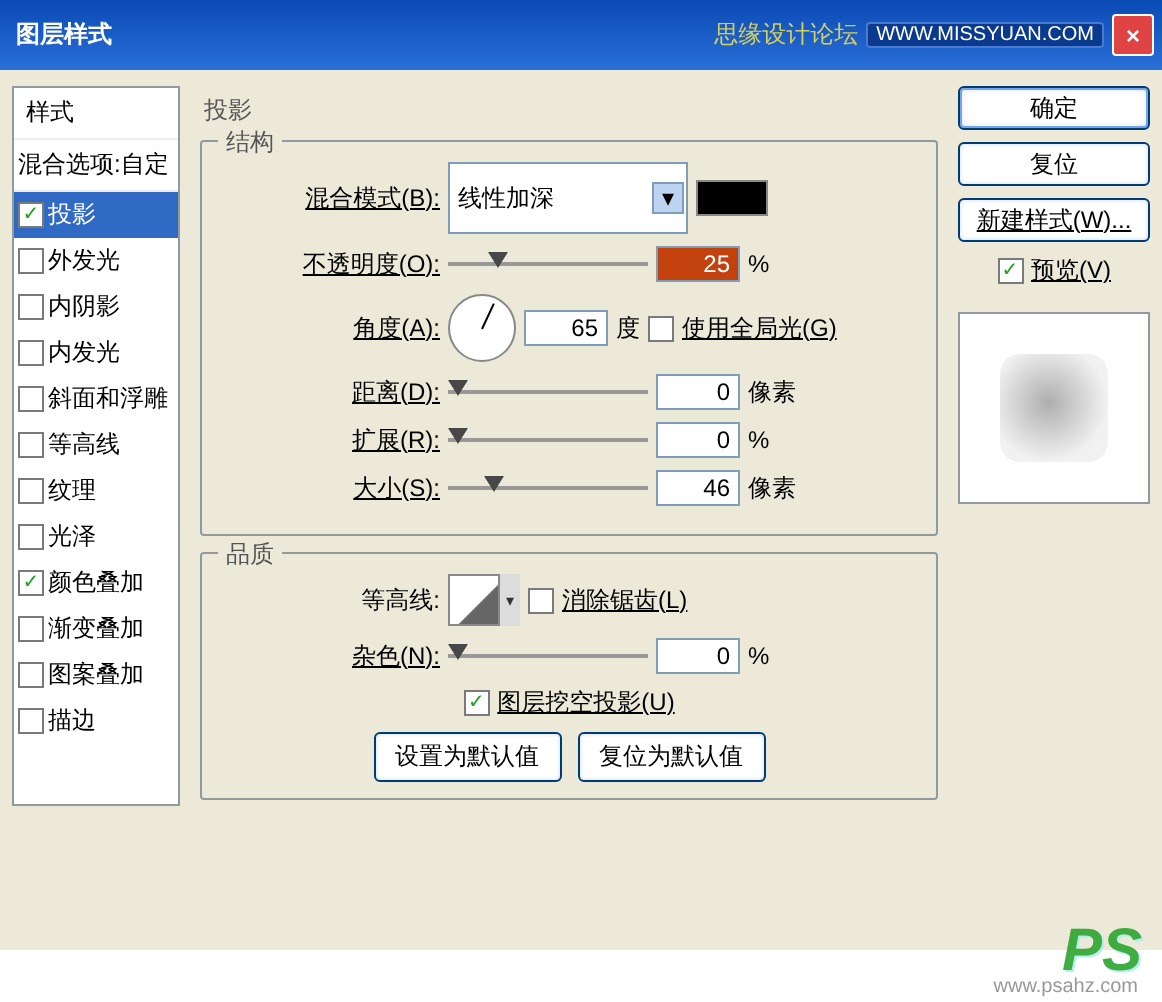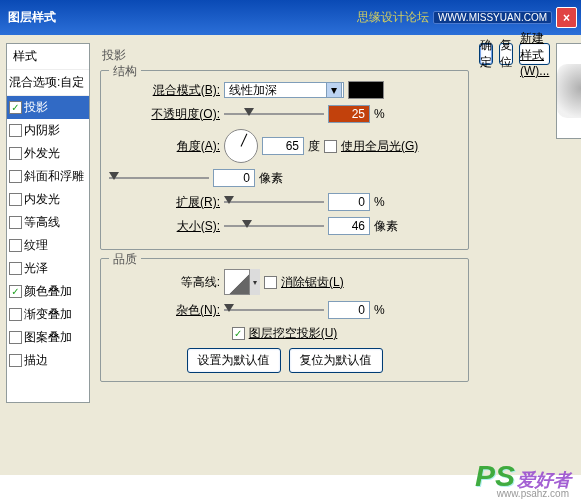--- a/index.html
+++ b/index.html
@@ -19,38 +19,38 @@
 .style-item.selected { background: #316ac5; color: #fff; }
 .style-item .chk { width: 13px; height: 13px; border: 1px solid #7a7a7a; background: #fff; display: inline-block; }
 .style-item .chk.checked::after { content: "✓"; color: #21a121; font-size: 10px; display: block; line-height: 11px; text-align: center; }
 .style-item.child { }
 .center-col { flex: 1; }
 .dropshadow-heading { color: #555; padding: 4px 6px 6px; }
 .fieldset { border: 1px solid #919b9c; border-radius: 2px; padding: 10px 8px 8px; margin: 0 4px 8px; position: relative; }
 .legend { position: absolute; top: -8px; left: 8px; background: #ece9d8; padding: 0 4px; color: #555; }
 .row { display: flex; align-items: center; margin-bottom: 6px; gap: 4px; }
 .label { width: 76px; text-align: right; color: #000; margin-left: 35px; }
-.select { border: 1px solid #7f9db9; background: #fff; height: 16px; width: 120px; padding: 0 4px; display: flex; align-items: center; justify-content: space-between; }
+.select { border: 1px solid #7f9db9; background: #fff; height: 36px; width: 120px; padding: 0 4px; display: flex; align-items: center; justify-content: space-between; }
 .select .arrow { background: #bcd3f1; border: 1px solid #7f9db9; width: 16px; height: 16px; display: flex; align-items: center; justify-content: center; margin-right: -3px; }
 .color-swatch { width: 36px; height: 18px; background: #000; border: 1px solid #888; }
 .slider { position: relative; width: 100px; height: 16px; }
 .slider .track { position: absolute; top: 7px; left: 0; right: 0; height: 2px; background: #999; }
 .slider .thumb { position: absolute; top: 2px; width: 0; height: 0; border-left: 5px solid transparent; border-right: 5px solid transparent; border-top: 8px solid #474747; }
 .numbox { border: 1px solid #7f9db9; background: #fff; width: 42px; height: 18px; text-align: right; padding: 0 4px; line-height: 16px; }
 .numbox.hl { background: #c2410c; color: #fff; }
 .unit { color: #000; }
 .angle-dial { width: 34px; height: 34px; border: 1px solid #888; border-radius: 50%; background: #fff; position: relative; }
 .angle-dial .needle { position: absolute; width: 14px; height: 1px; background: #000; top: 16px; left: 16px; transform-origin: left center; transform: rotate(-65deg); }
 .inline-chk { width: 13px; height: 13px; border: 1px solid #7a7a7a; background: #fff; display: inline-block; vertical-align: middle; }
 .inline-chk.checked::after { content: "✓"; color: #21a121; font-size: 10px; display: block; line-height: 11px; text-align: center; }
 .contour-swatch { width: 36px; height: 26px; border: 1px solid #888; background: linear-gradient(135deg, #fff 48%, #666 50%); display: inline-block; position: relative; }
 .contour-swatch .dd { position: absolute; right: -1px; top: -1px; bottom: -1px; width: 11px; background: #dcdcdc; border-left: 1px solid #888; display:flex; align-items:center; justify-content:center; font-size:8px; color:#333;}
 .btn { border: 1px solid #003c74; background: #fff; border-radius: 3px; padding: 3px 10px; box-shadow: inset 0 0 2px #c7d9f7; }
 .btn-row-center { display: flex; justify-content: center; gap: 8px; }
-.right-col { width: 96px; display: flex; gap: 6px; }
+.right-col { width: 96px; display: flex; flex-direction: column; gap: 6px; }
 .right-btn { border: 1px solid #003c74; background: #fff; border-radius: 3px; height: 22px; display: flex; align-items: center; justify-content: center; box-shadow: inset 0 0 2px #c7d9f7; }
 .right-btn.default { box-shadow: inset 0 0 0 1px #78a3e8, inset 0 0 4px #c7d9f7; }
 .preview-box { border: 1px solid #919b9c; height: 96px; background: #fff; display: flex; align-items: center; justify-content: center; }
 .preview-effect { width: 54px; height: 54px; border-radius: 10px; background: radial-gradient(circle at 45% 45%, rgba(120,120,120,.6), rgba(120,120,120,.1) 70%); }
 .watermark { position: absolute; right: 10px; bottom: 8px; font-size: 22px; font-weight: bold; font-style: italic; color: #2da42d; opacity: .9; display:flex; align-items:baseline; gap:2px;margin-top:16px;}
 .watermark .ps { color: #2da42d; font-size: 30px; text-shadow: 1px 1px 0 #aee; }
 .watermark .cn { color: #9a4fcf; font-size: 18px; }
 .wm-url { position: absolute; right: 12px; bottom: 2px; font-size: 10px; color: #999; }
 .underline { text-decoration: underline; }
 </style>
@@ -72,33 +72,33 @@
     <div class="styles-list">
       <div class="styles-header">样式</div>
       <div class="styles-blend">混合选项:自定</div>
 
       <div class="style-item selected">
         <span class="chk checked"></span>
         <span>投影</span>
       </div>
       <div class="style-item">
         <span class="chk"></span>
+        <span>外发光</span>
+      </div>
+      <div class="style-item">
+        <span class="chk"></span>
         <span>内阴影</span>
       </div>
       <div class="style-item">
         <span class="chk"></span>
-        <span>外发光</span>
+        <span>内发光</span>
       </div>
       <div class="style-item">
         <span class="chk"></span>
         <span>斜面和浮雕</span>
-      </div>
-      <div class="style-item">
-        <span class="chk"></span>
-        <span>内发光</span>
       </div>
       <div class="style-item child">
         <span class="chk"></span>
         <span>等高线</span>
       </div>
       <div class="style-item child">
         <span class="chk"></span>
         <span>纹理</span>
       </div>
       <div class="style-item">
@@ -154,20 +154,21 @@
         <div class="angle-dial">
             <div class="needle"></div>
           </div>
         <span class="numbox">65</span>
         <span class="unit">度</span>
         <span class="inline-chk"></span>
         <span class="underline">使用全局光(G)</span>
       </div>
 
       <div class="row">
+        <span class="label underline">距离(D):</span>
         <div class="slider">
             <div class="track"></div>
             <div class="thumb" style="left:0;"></div>
           </div>
         <span class="numbox">0</span>
         <span class="unit">像素</span>
       </div>
 
       <div class="row">
         <span class="label underline">扩展(R):</span>
@@ -223,24 +224,27 @@
       </div>
     </div>
   </div>
 
   <div class="right-col">
     <div class="right-btn default">确定</div>
     <div class="right-btn">复位</div>
     <div class="right-btn">
         <span class="underline">新建样式(W)...</span>
       </div>
+    <div class="row" style="justify-content:center;">
+      <span class="inline-chk checked"></span>
+      <span class="underline">预览(V)</span>
+    </div>
     <div class="preview-box">
       <div class="preview-effect"></div>
     </div>
   </div>
 
 </div>
 
 <div class="watermark">
   <span class="ps">PS</span>
-  <span class="cn">爱好者</span>
 </div>
 <div class="wm-url">www.psahz.com</div>
 
 </body></html>

